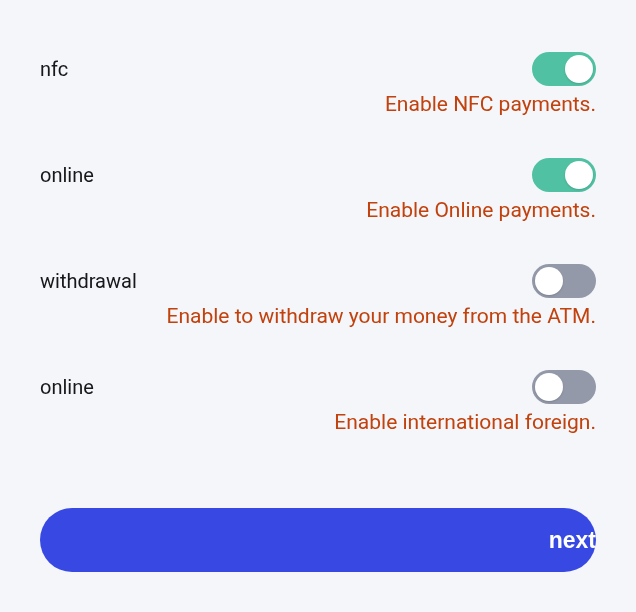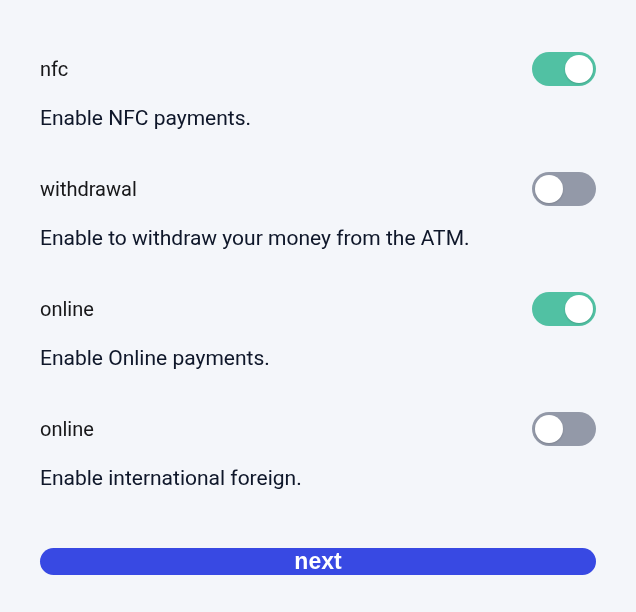--- a/index.html
+++ b/index.html
@@ -18,35 +18,36 @@
       padding: 52px 40px 40px 40px;
       height: 100%;
       display: flex;
       flex-direction: column;
     }
     .settings {
       flex: 1;
     }
     .setting-row {
       margin-bottom: 42px;
+      text-align: right;
     }
     .row-head {
       display: flex;
       align-items: center;
       justify-content: space-between;
     }
     .setting-title {
       font-size: 20px;
       font-weight: 400;
       color: #18181a;
     }
     .setting-desc {
       font-size: 21px;
-      color: #0f172a;
-      margin-top: 20px;
+      color: #c2410c;
+      margin-top: 6px;
       font-weight: 400;
     }
     .toggle {
       width: 64px;
       height: 34px;
       border-radius: 20px;
       position: relative;
       cursor: pointer;
       transition: background-color 0.2s;
     }
@@ -76,56 +77,57 @@
       background-color: #3849e3;
       color: #fff;
       border: none;
       border-radius: 34px;
       height: 64px;
       font-size: 23px;
       font-weight: 700;
       cursor: pointer;
       width: 100%;
       margin-top: 16px;
+      text-align: right;
     }
   </style>
 </head>
 <body>
 
 <div class="container">
   <div class="settings">
 
     <div class="setting-row">
       <div class="row-head">
         <div class="setting-title">nfc</div>
         <div class="toggle on">
           <div class="knob"></div>
         </div>
       </div>
       <div class="setting-desc">Enable NFC payments.</div>
     </div>
 
     <div class="setting-row">
       <div class="row-head">
+        <div class="setting-title">online</div>
+        <div class="toggle on">
+          <div class="knob"></div>
+        </div>
+      </div>
+      <div class="setting-desc">Enable Online payments.</div>
+    </div>
+
+    <div class="setting-row">
+      <div class="row-head">
         <div class="setting-title">withdrawal</div>
         <div class="toggle off">
           <div class="knob"></div>
         </div>
       </div>
       <div class="setting-desc">Enable to withdraw your money from the ATM.</div>
-    </div>
-
-    <div class="setting-row">
-      <div class="row-head">
-        <div class="setting-title">online</div>
-        <div class="toggle on">
-          <div class="knob"></div>
-        </div>
-      </div>
-      <div class="setting-desc">Enable Online payments.</div>
     </div>
 
     <div class="setting-row">
       <div class="row-head">
         <div class="setting-title">online</div>
         <div class="toggle off">
           <div class="knob"></div>
         </div>
       </div>
       <div class="setting-desc">Enable international foreign.</div>

